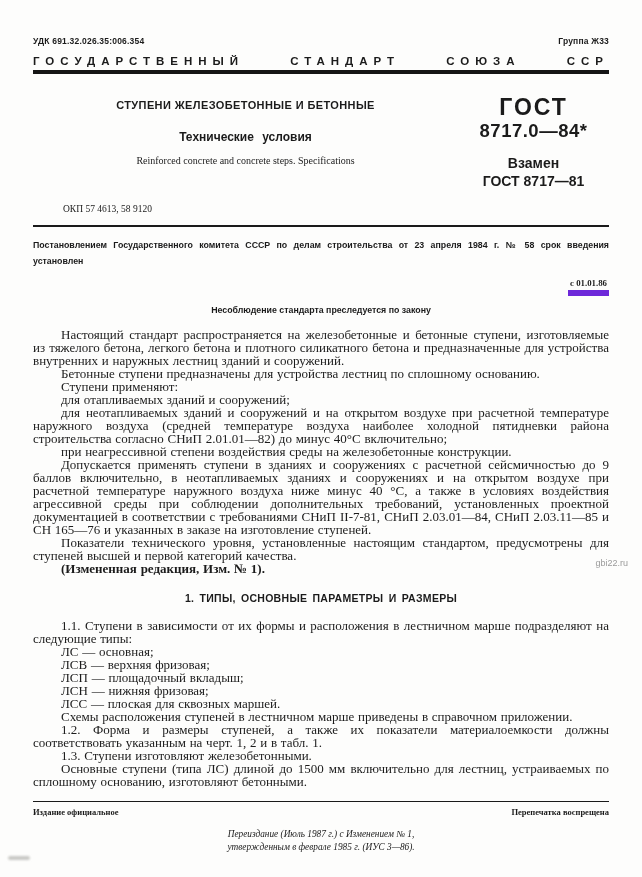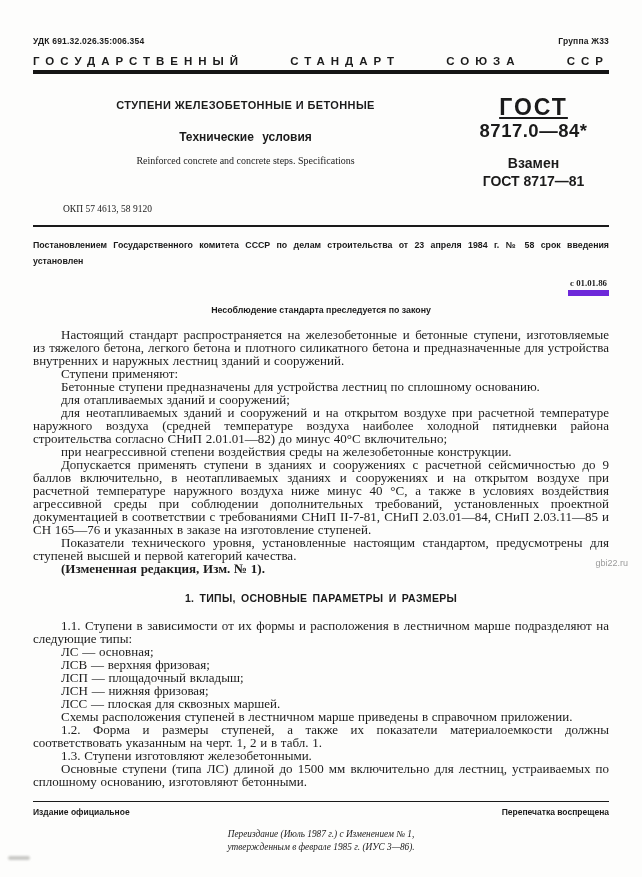--- a/index.html
+++ b/index.html
@@ -46,21 +46,21 @@
     font-weight: bold; font-size: 12px; word-spacing: 5px;
     margin-top: 19px;
   }
   .doc-title-en {
     font-family: "Liberation Serif", serif;
     font-size: 10px; margin-top: 11px;
   }
   .gost-block { flex: 1; text-align: center; margin-top: -3px; }
   .gost-label {
     font-family: "Liberation Sans", sans-serif;
-    font-weight: bold; font-size: 23px; letter-spacing: 2px; line-height: 1.0; text-decoration: underline;
+    font-weight: bold; font-size: 23px; letter-spacing: 2px; line-height: 1.0;
   }
   .gost-number {
     font-family: "Liberation Sans", sans-serif;
     font-weight: bold; font-size: 18.5px; letter-spacing: 0.5px; line-height: 1.25;
   }
   .replaces {
     margin-top: 12px;
     font-family: "Liberation Sans", sans-serif;
     font-weight: bold; font-size: 14px; line-height: 1.3;
   }
@@ -99,21 +99,21 @@
     margin: 17px 0 15px 0;
     text-align: center;
     font-family: "Liberation Sans", sans-serif;
     font-weight: bold; font-size: 10.5px; letter-spacing: 0.3px; word-spacing: 2px;
   }
 
   
   .footer-rule { height: 1.5px; background: #1a1a1a; margin-top: 13px; }
   .footer-row {
     display: flex; justify-content: space-between; margin-top: 5px;
-    font-family: Liberation Sans, sans-serif;
+    font-family: Liberation Serif, serif;
     font-weight: bold; font-size: 8.5px;
   }
   .reissue {
     margin-top: 11px; text-align: center;
     font-style: italic; font-size: 9.3px; line-height: 12.5px;
   }
   .watermark {
     position: absolute; right: 14px; top: 558px;
     font-family: "Liberation Sans", sans-serif;
     font-size: 9px; color: #9a9a9a;
@@ -165,22 +165,22 @@
 
   <p class="decree">Постановлением Государственного комитета СССР по делам строительства от 23 апреля 1984 г. № 58 срок введения установлен</p>
 
   <div class="date-row">
     <span class="eff-date">с 01.01.86</span>
   </div>
 
   <div class="law">Несоблюдение стандарта преследуется по закону</div>
 
   <p class="body-p first">Настоящий стандарт распространяется на железобетонные и бетонные ступени, изготовляемые из тяжелого бетона, легкого бетона и плотного силикатного бетона и предназначенные для устройства внутренних и наружных лестниц зданий и сооружений.</p>
+  <p class="body-p">Бетонные ступени предназначены для устройства лестниц по сплошному основанию.</p>
   <p class="body-p">Ступени применяют:</p>
-  <p class="body-p">Бетонные ступени предназначены для устройства лестниц по сплошному основанию.</p>
   <p class="body-p">для отапливаемых зданий и сооружений;</p>
   <p class="body-p">для неотапливаемых зданий и сооружений и на открытом воздухе при расчетной температуре наружного воздуха (средней температуре воздуха наиболее холодной пятидневки района строительства согласно СНиП 2.01.01—82) до минус 40°С включительно;</p>
   <p class="body-p">при неагрессивной степени воздействия среды на железобетонные конструкции.</p>
   <p class="body-p">Допускается применять ступени в зданиях и сооружениях с расчетной сейсмичностью до 9 баллов включительно, в неотапливаемых зданиях и сооружениях и на открытом воздухе при расчетной температуре наружного воздуха ниже минус 40 °С, а также в условиях воздействия агрессивной среды при соблюдении дополнительных требований, установленных проектной документацией в соответствии с требованиями СНиП II-7-81, СНиП 2.03.01—84, СНиП 2.03.11—85 и СН 165—76 и указанных в заказе на изготовление ступеней.</p>
   <p class="body-p">Показатели технического уровня, установленные настоящим стандартом, предусмотрены для ступеней высшей и первой категорий качества.</p>
   <p class="body-p bold">(Измененная редакция, Изм. № 1).</p>
 
   <div class="section-heading">1. ТИПЫ, ОСНОВНЫЕ ПАРАМЕТРЫ И РАЗМЕРЫ</div>
 
   <p class="body-p">1.1. Ступени в зависимости от их формы и расположения в лестничном марше подразделяют на следующие типы:</p>

